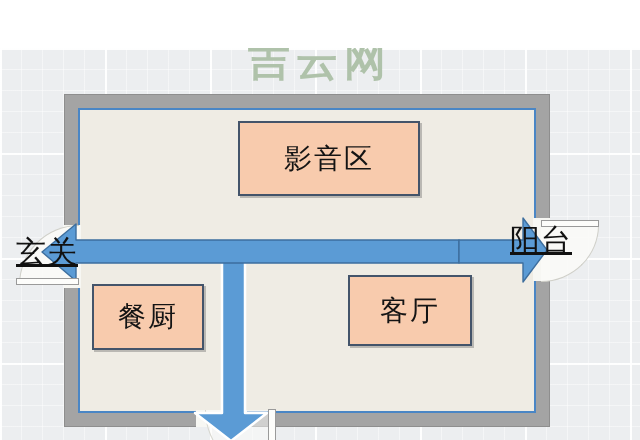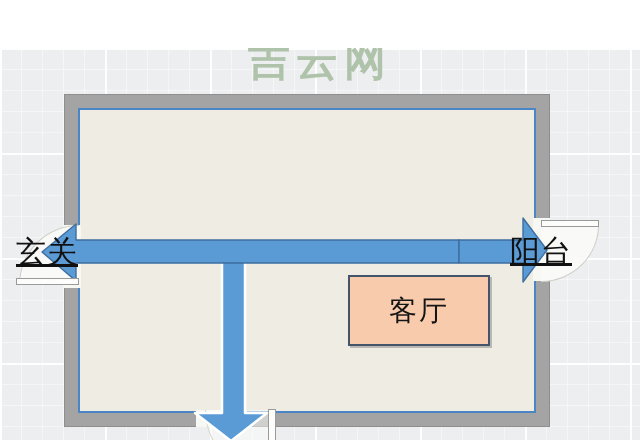--- a/index.html
+++ b/index.html
@@ -57,48 +57,54 @@
   .bar-right{ left:541px; top:172px; width:58px; height:7px; }
   .bar-bottom{ left:268px; top:361px; width:8px; height:68px; }
 
   .zone-box{
     position:absolute; background:#f8cbad; border:2px solid #44546a;
     box-sizing:border-box; display:flex; align-items:center; justify-content:center;
     box-shadow:2px 2px 0 rgba(90,90,90,.35);
   }
   .box-media{ left:238px; top:73px; width:182px; height:75px; }
   .box-dining{ left:92px; top:236px; width:112px; height:66px; }
-  .box-living{ left:348px; top:227px; width:142px; height:71px; }
+  .box-living{ left:348px; top:227px; width:124px; height:71px; }
   .zone-label{ font-size:28px; color:#141414; letter-spacing:2px; }
 
   .arrow-layer{ position:absolute; left:0; top:0; width:640px; height:440px; pointer-events:none; }
 
   .portal-label{ position:absolute; font-size:30px; color:#111; letter-spacing:1px;text-decoration:underline; }
   .label-entry{ left:16px; top:184px; }
-  .label-balcony{ left:510px; top:183px; }
+  .label-balcony{ left:510px; top:172px; }
   .label-living-quarters{ left:180px; top:390px; letter-spacing:2px; }
 </style>
 </head>
 <body>
 
 <div class="canvas">
 
   <div class="watermark">吉云网</div>
 
   <div class="room">
     <div class="room-inner"></div>
     <div class="wall-gap gap-left"></div>
     <div class="wall-gap gap-right"></div>
     <div class="wall-gap gap-bottom"></div>
   </div>
 
   <div class="swing swing-left"></div>
   <div class="swing swing-right"></div>
   <div class="swing swing-bottom"></div>
 
+  <div class="zone-box box-media">
+    <span class="zone-label">影音区</span>
+  </div>
+  <div class="zone-box box-dining">
+    <span class="zone-label">餐厨</span>
+  </div>
   <div class="zone-box box-living">
     <span class="zone-label">客厅</span>
   </div>
 
   <svg class="arrow-layer" viewBox="0 0 640 440" xmlns="http://www.w3.org/2000/svg">
 
     <path d="M222 196 L222 365 L195 365 L231 393 L267 365 L245 365 L245 196 Z" fill="#5b9bd5" stroke="#ffffff" stroke-width="2.5" stroke-linejoin="round"></path>
 
     <path d="M42 204 L76 176 L76 192 L459 192 L459 215 L76 215 L76 233 Z" fill="#5b9bd5" stroke="#3d6e9e" stroke-width="1.4" stroke-linejoin="round"></path>
 

